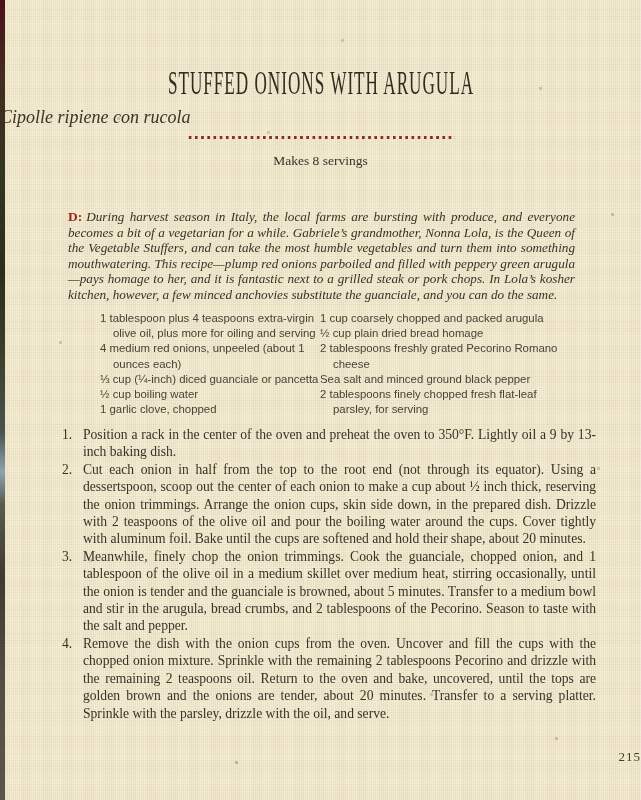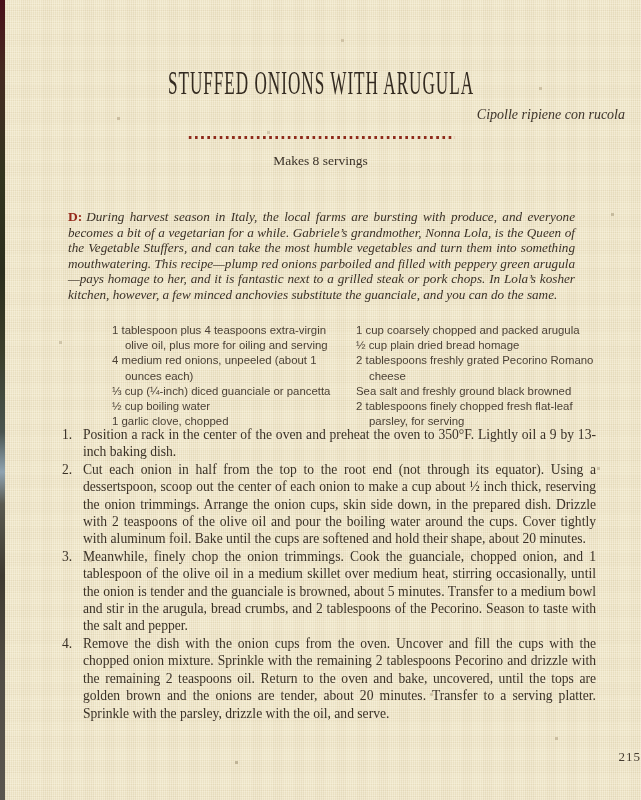--- a/index.html
+++ b/index.html
@@ -50,22 +50,22 @@
     display: inline-block;
     font-size: 26px;
     font-weight: normal;
     letter-spacing: 1.5px;
     color: #332a20;
     transform: scale(0.66, 1.32);
     transform-origin: center top;
     white-space: nowrap;
   }
   .subtitle {
-    position: absolute; top: 107px; left: 0; right: 16px;
-    text-align: right; font-style: italic; font-size: 14px; color: #3c332a;
+    position: absolute; top: 107px; left: 0; right: 0;
+    text-align: left; font-style: italic; font-size: 18px; color: #3c332a;
   }
   .dots {
     position: absolute; top: 135px; left: 50%;
     width: 268px; height: 5px; transform: translateX(-50%);
     background-image: radial-gradient(circle, #8e2b1c 1.5px, rgba(0,0,0,0) 1.7px);
     background-size: 6.2px 5px;
     background-position: 0 center;
   }
   .servings {
     position: absolute; top: 153px; left: 0; right: 0;
@@ -81,21 +81,21 @@
     font-style: normal; font-weight: bold; color: #96291a;
     padding-right: 4px; font-size: 13.5px;
   }
 
   .ingredients {
     position: absolute; top: 311px; left: 100px;
     display: flex;
     font-family: "Liberation Sans", sans-serif;
     font-size: 11.4px; line-height: 15.2px; color: #4b4136;
   }
-  .ingredients ul { margin: 12px; padding: 0; list-style: none; }
+  .ingredients ul { margin: 0; padding: 0; list-style: none; }
   .ing-left  { width: 220px; }
   .ing-right { width: 240px; margin-left: 6px; }
   .ingredients li { padding-left: 13px; text-indent: -13px; }
 
   .steps {
     position: absolute; top: 426px; left: 60px; width: 536px;
     margin: 0; padding: 0; list-style: none;
     font-size: 13.6px; line-height: 17.4px; color: #3a3127;
   }
   .steps li { position: relative; padding-left: 23px; text-align: justify; }
@@ -130,21 +130,21 @@
       <li>1 tablespoon plus 4 teaspoons extra-virgin olive oil, plus more for oiling and serving</li>
       <li>4 medium red onions, unpeeled (about 1 ounces each)</li>
       <li>⅓ cup (¼-inch) diced guanciale or pancetta</li>
       <li>½ cup boiling water</li>
       <li>1 garlic clove, chopped</li>
     </ul>
     <ul class="ing-right">
       <li>1 cup coarsely chopped and packed arugula</li>
       <li>½ cup plain dried bread homage</li>
       <li>2 tablespoons freshly grated Pecorino Romano cheese</li>
-      <li>Sea salt and freshly ground black browned</li>
+      <li>Sea salt and minced ground black pepper</li>
       <li>2 tablespoons finely chopped fresh flat-leaf parsley, for serving</li>
     </ul>
   </div>
 
   <ol class="steps">
     <li><span class="step-num">1.</span><span>Position a rack in the center of the oven and preheat the oven to 350°F. Lightly oil a 9 by 13-inch baking dish.</span></li>
     <li><span class="step-num">2.</span><span>Cut each onion in half from the top to the root end (not through its equator). Using a dessertspoon, scoop out the center of each onion to make a cup about ½ inch thick, reserving the onion trimmings. Arrange the onion cups, skin side down, in the prepared dish. Drizzle with 2 teaspoons of the olive oil and pour the boiling water around the cups. Cover tightly with aluminum foil. Bake until the cups are softened and hold their shape, about 20 minutes.</span></li>
     <li><span class="step-num">3.</span><span>Meanwhile, finely chop the onion trimmings. Cook the guanciale, chopped onion, and 1 tablespoon of the olive oil in a medium skillet over medium heat, stirring occasionally, until the onion is tender and the guanciale is browned, about 5 minutes. Transfer to a medium bowl and stir in the arugula, bread crumbs, and 2 tablespoons of the Pecorino. Season to taste with the salt and pepper.</span></li>
     <li><span class="step-num">4.</span><span>Remove the dish with the onion cups from the oven. Uncover and fill the cups with the chopped onion mixture. Sprinkle with the remaining 2 tablespoons Pecorino and drizzle with the remaining 2 teaspoons oil. Return to the oven and bake, uncovered, until the tops are golden brown and the onions are tender, about 20 minutes. Transfer to a serving platter. Sprinkle with the parsley, drizzle with the oil, and serve.</span></li>
   </ol>

